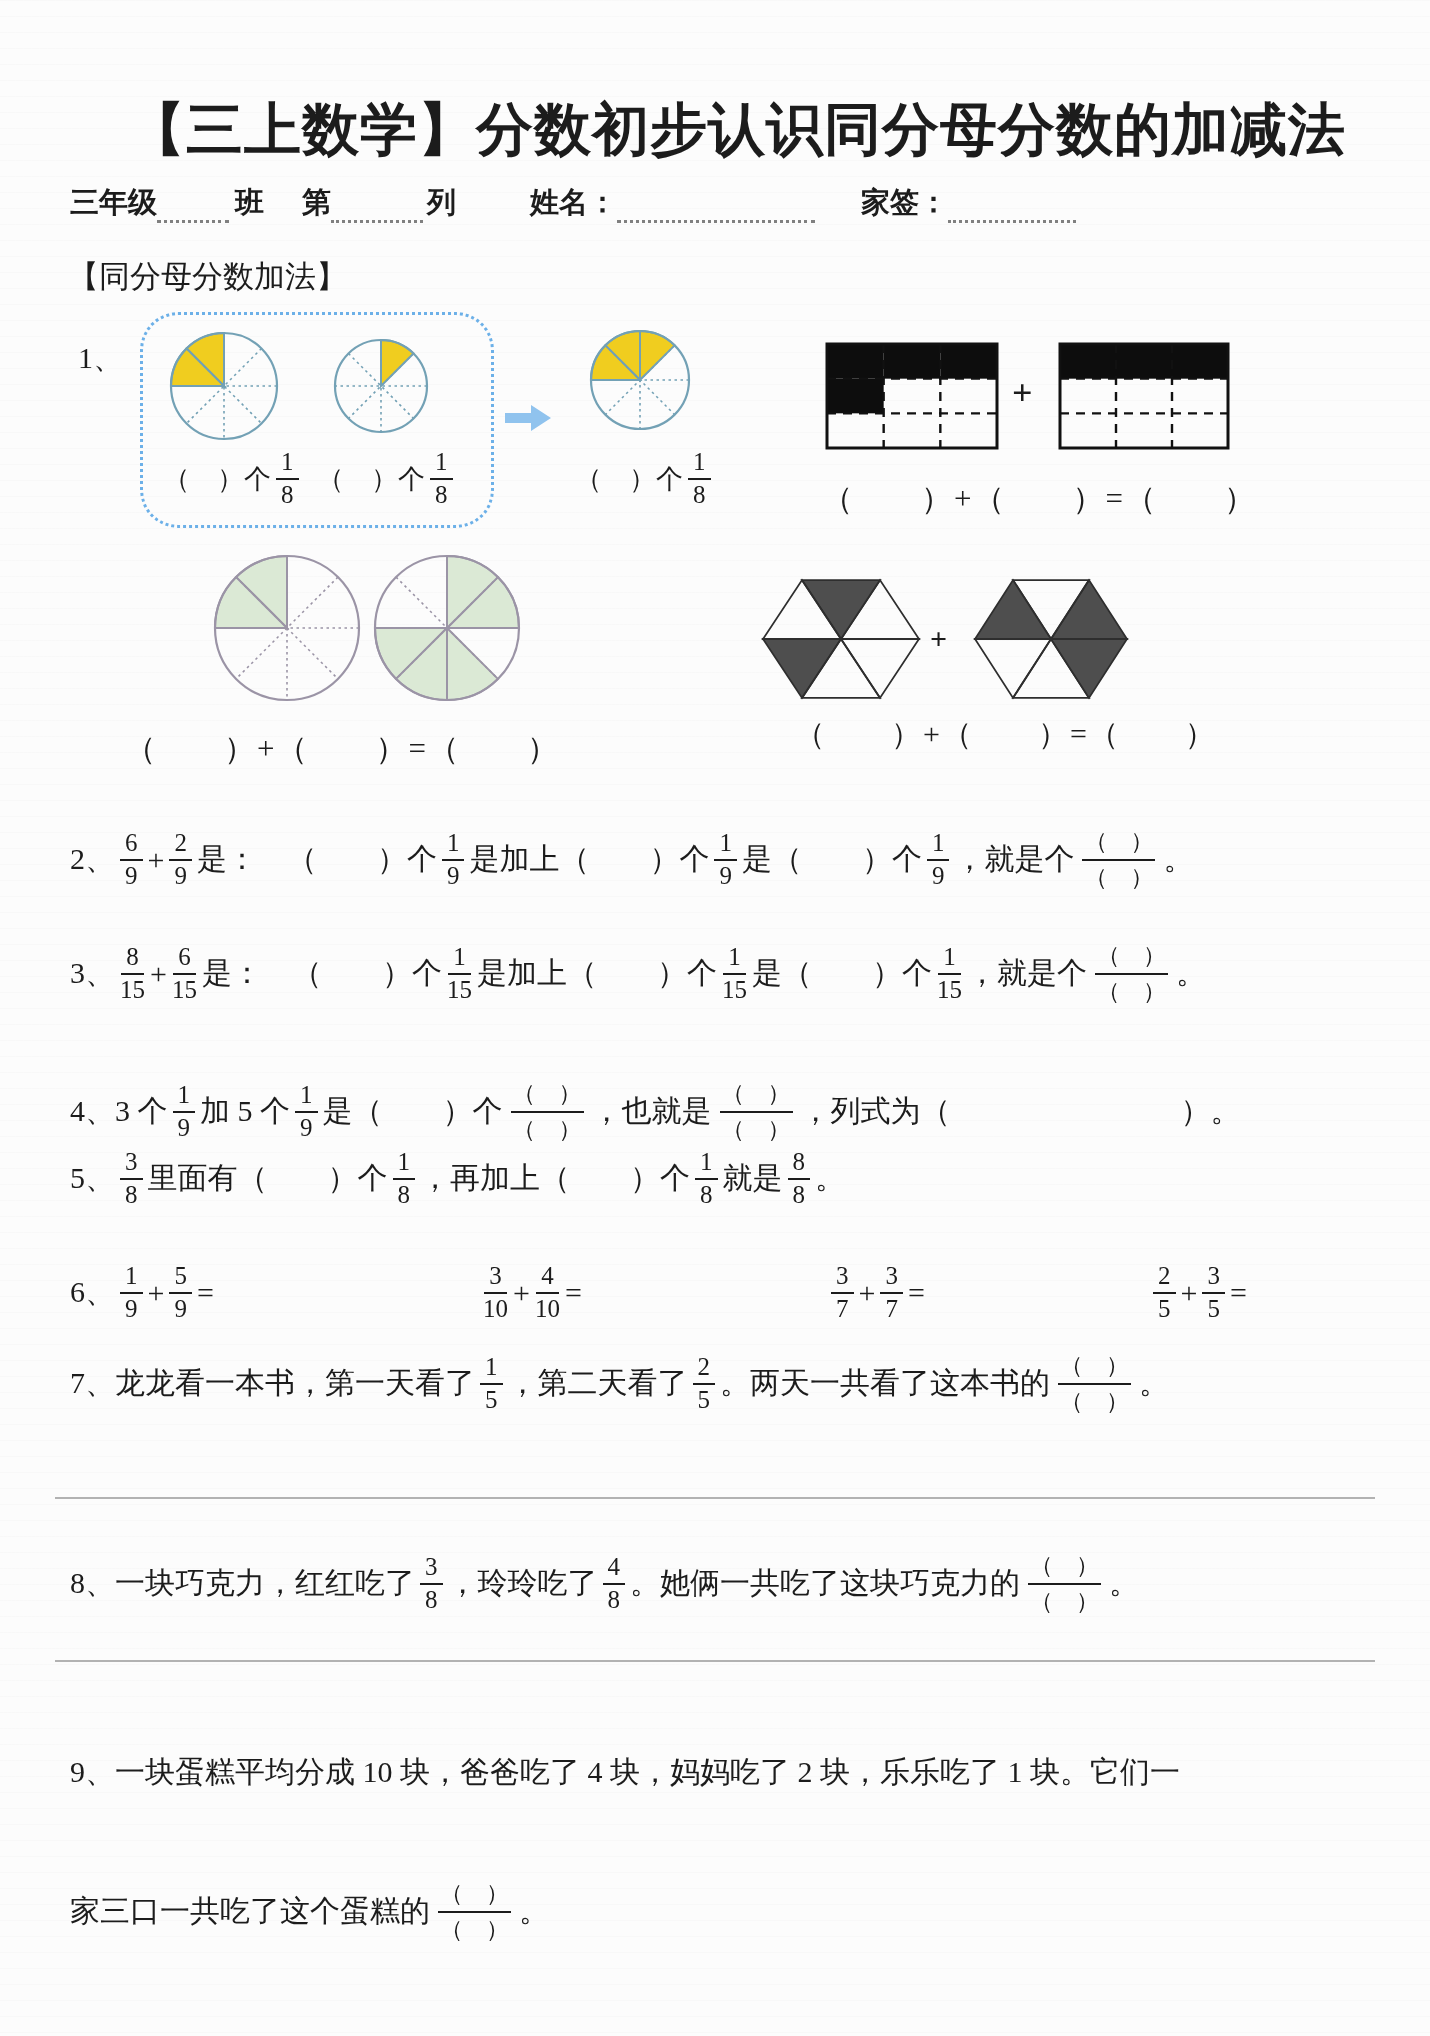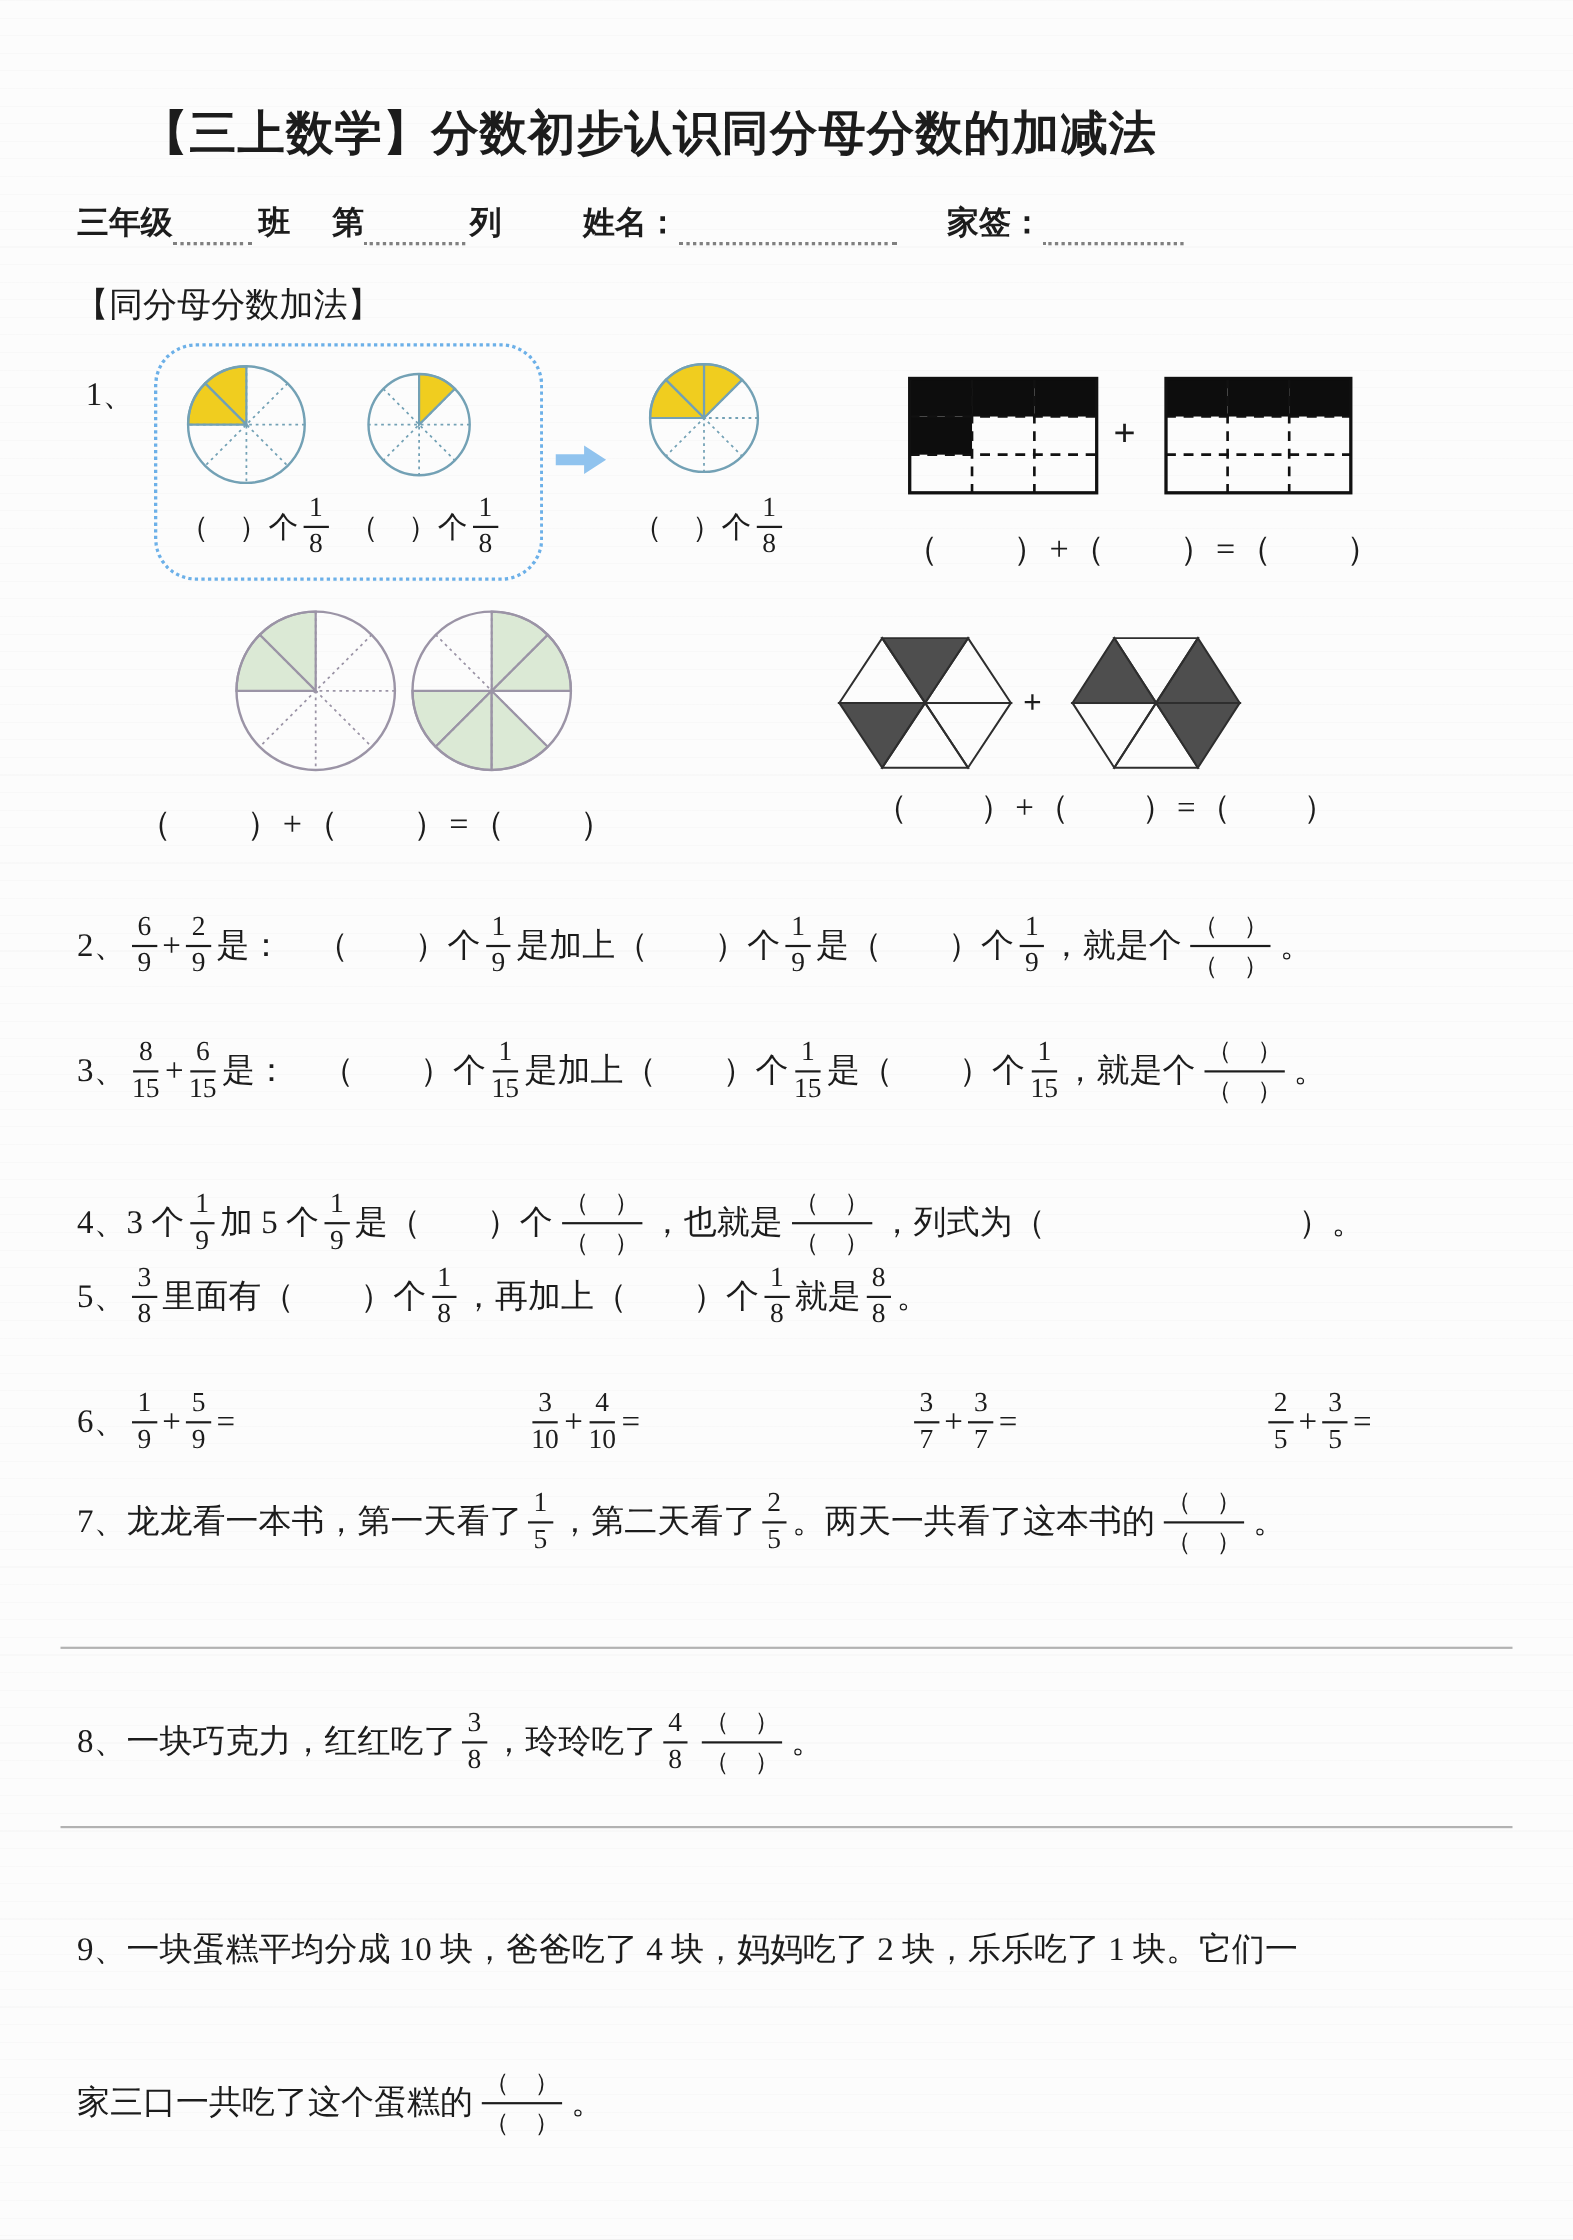--- a/index.html
+++ b/index.html
@@ -1,20 +1,20 @@
 <!DOCTYPE html>
 <html><head>
 <meta charset="utf-8">
 <style>
   html,body{margin:0;padding:0;background:#e8e8e8;}
   .page{position:relative;width:1430px;height:2036px;margin:0 auto;background:#fcfcfc;
         background-image:repeating-linear-gradient(180deg, rgba(140,140,140,0.035) 0 1px, transparent 1px 16px);
         font-family:"Liberation Serif","DejaVu Serif",serif;color:#1c1c1c;overflow:hidden;}
   .abs{position:absolute;}
-  #title{left:128px;top:92px;font-size:43px;font-weight:bold;white-space:nowrap;letter-spacing:1px;}
+  #title{left:128px;top:92px;font-size:57px;font-weight:bold;white-space:nowrap;letter-spacing:1px;}
   #inforow{left:70px;top:183px;font-size:29px;font-weight:600;display:flex;align-items:flex-end;white-space:nowrap;}
   .blank{display:inline-block;border-bottom:3px dotted #808080;height:30px;}
   #section{left:68px;top:256px;font-size:31px;font-weight:normal;}
   #q1num{left:78px;top:338px;font-size:30px;}
   #dashbox{left:140px;top:312px;width:348px;height:210px;border:3px dotted #6cb0e8;border-radius:38px;}
   .qline{position:absolute;display:flex;align-items:center;font-size:30px;white-space:nowrap;}
   .clabel{position:absolute;display:flex;align-items:center;font-size:27px;white-space:nowrap;}
   .paren-eq{position:absolute;font-size:31px;letter-spacing:2px;white-space:nowrap;}
   .t{display:inline-block;}
   .frac{display:inline-flex;flex-direction:column;align-items:center;margin:0 5px;font-size:25px;line-height:1.15;}
@@ -362,20 +362,21 @@
       <span class="t">8、一块巧克力，红红吃了</span>
       <span class="frac">
         <span class="fnum">3</span>
         <span class="fden">8</span>
       </span>
       <span class="t">，玲玲吃了</span>
       <span class="frac">
         <span class="fnum">4</span>
         <span class="fden">8</span>
       </span>
+      <span class="t">。她俩一共吃了这块巧克力的</span>
       <span class="pfrac">
         <span class="pnum">（　）</span>
         <span class="pden">（　）</span>
       </span>
       <span class="t">。</span>
     </div>
 
   <div class="divider" style="top:1660px"></div>
 
   <div class="qline" style="left:70px;top:1752px">

